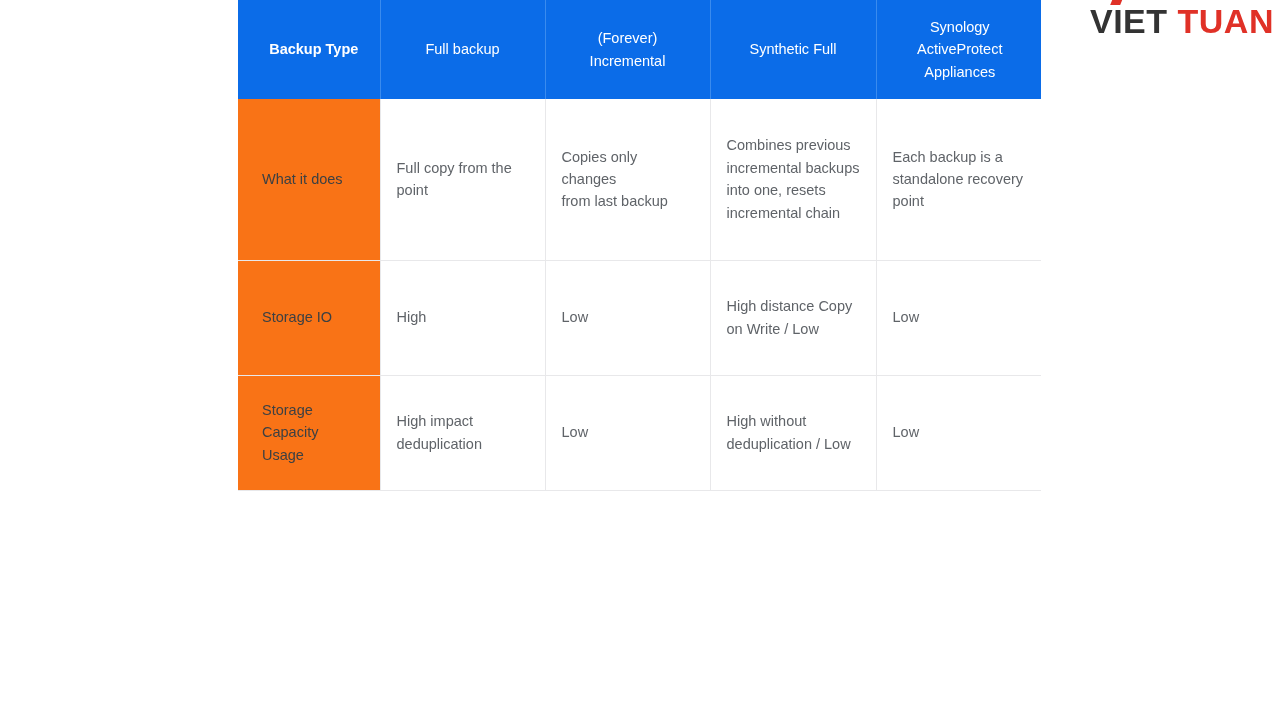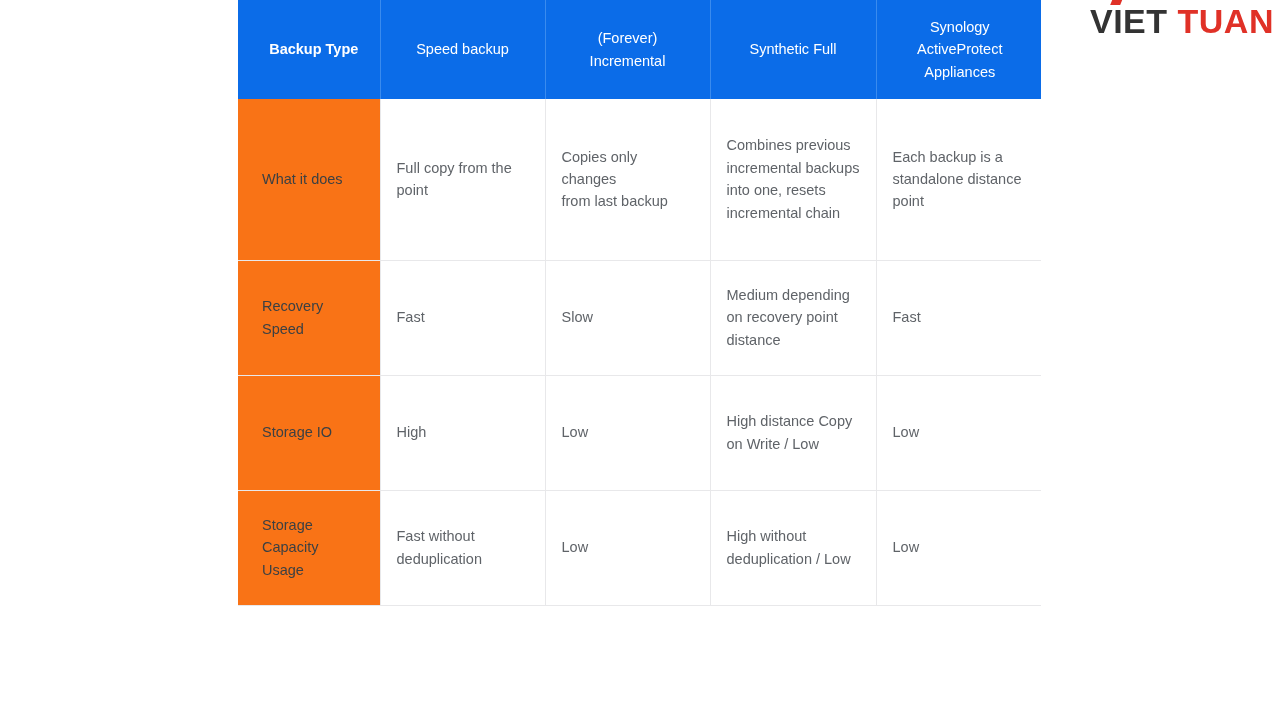--- a/index.html
+++ b/index.html
@@ -114,21 +114,21 @@
       <col class="c2">
       <col class="c3">
       <col class="c4">
   </colgroup>
   <thead>
     <tr>
       <th class="th-first">
         <span>Backup Type</span>
       </th>
       <th>
-        <span>Speed backup</span>
+        <span>Full backup</span>
       </th>
       <th>
         <span>(Forever)</span><br>
         <span>Incremental</span>
       </th>
       <th>
         <span>Synthetic Full</span>
       </th>
       <th>
         <span>Synology</span><br>
@@ -137,42 +137,35 @@
       </th>
     </tr>
   </thead>
   <tbody>
 
     <tr class="r-what">
       <td class="rowhead">What it does</td>
       <td>Full copy from the point</td>
       <td>Copies only changes<br>from last backup</td>
       <td>Combines previous incremental backups into one, resets incremental chain</td>
-      <td>Each backup is a standalone distance point</td>
+      <td>Each backup is a standalone recovery point</td>
     </tr>
 
 
-    <tr class="r-rspd">
-      <td class="rowhead">Recovery Speed</td>
-      <td>Fast</td>
-      <td>Slow</td>
-      <td>Medium depending on recovery point distance</td>
-      <td>Fast</td>
-    </tr>
 
     <tr class="r-sio">
       <td class="rowhead">Storage IO</td>
       <td>High</td>
       <td>Low</td>
       <td>High distance Copy on Write / Low</td>
       <td>Low</td>
     </tr>
 
     <tr class="r-scap">
       <td class="rowhead">Storage Capacity Usage</td>
-      <td>Fast without deduplication</td>
+      <td>High impact deduplication</td>
       <td>Low</td>
       <td>High without deduplication / Low</td>
       <td>Low</td>
     </tr>
 
   </tbody>
 </table>
 
 </body></html>

